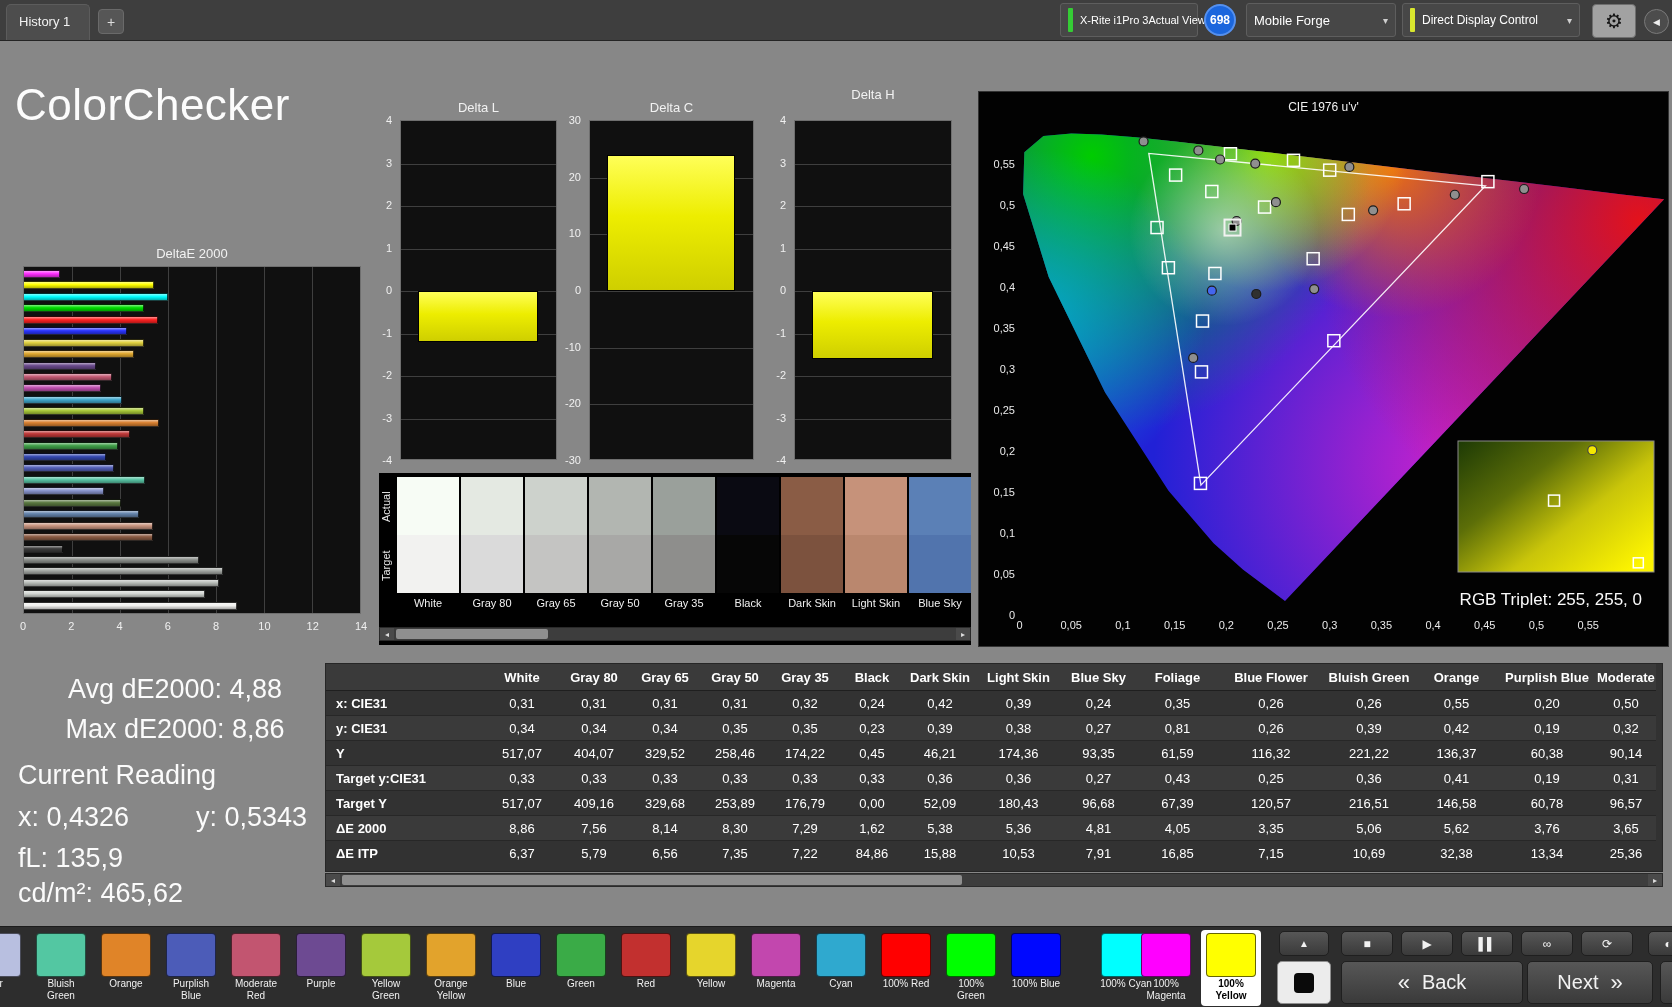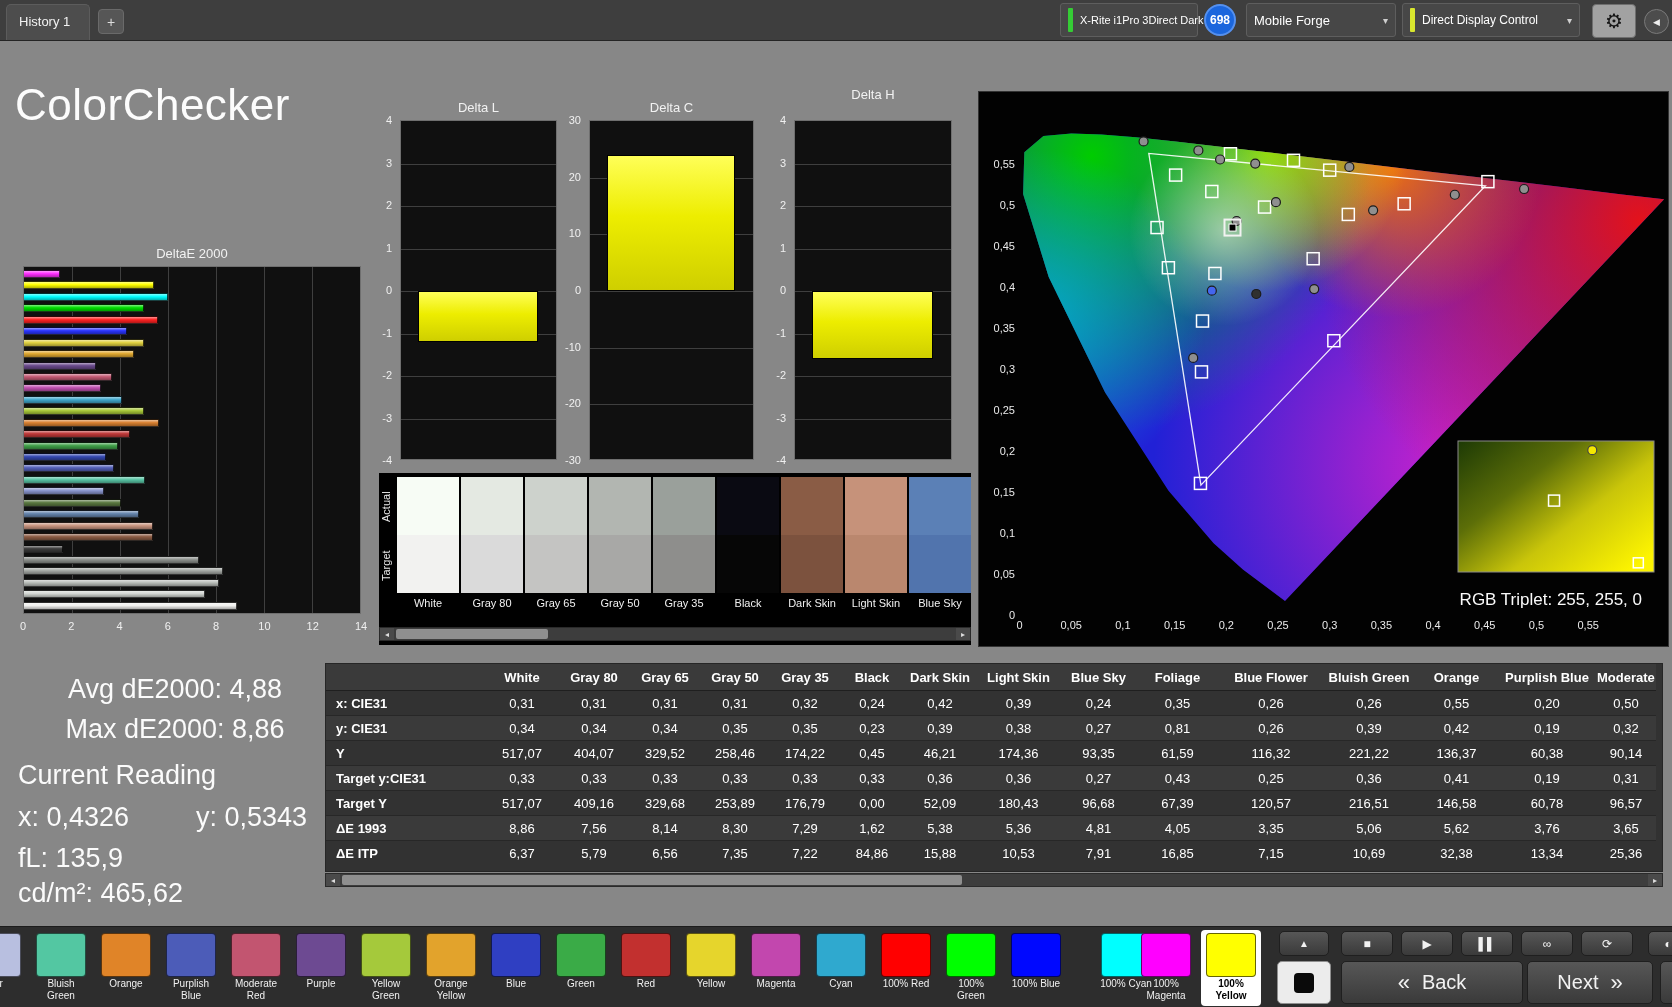--- a/index.html
+++ b/index.html
@@ -123,21 +123,21 @@
 <header id="topbar">
   <div id="tab-history">
     <span>History 1</span>
   </div>
   <div id="add-tab">+</div>
 
   <div class="tbw" id="meter-widget">
     <span class="ind green"></span>
     <span class="two-line">
       <span>X-Rite i1Pro 3</span>
-      <span>Direct Dark</span>
+      <span>Actual View</span>
     </span>
     <span class="chev">▾</span>
   </div>
   <div id="meter-badge">698</div>
   <div class="tbw" id="source-widget">
     <span>Mobile Forge</span>
     <span class="chev">▾</span>
   </div>
   <div class="tbw" id="display-widget">
     <span class="ind yellow"></span>
@@ -441,20 +441,21 @@
         <rect x="245.504" y="127.56000000000006" width="16" height="16" fill="none" stroke="#f2f2f2" stroke-width="2"></rect>
         <rect x="250.004" y="132.06000000000006" width="7" height="7" fill="#000" stroke="#fff" stroke-width="1"></rect>
       </g>
       <g>
         <rect x="479" y="349" width="196" height="131" fill="url(#insetGrad)" stroke="#8a8a8a" stroke-width="1"></rect>
         <circle cx="613.26" cy="358.17" r="4.5" fill="#f5e800" stroke="#444" stroke-width="1.2"></circle>
         <rect x="569.54" y="403.105" width="11" height="11" fill="none" stroke="#fff" stroke-width="1.5"></rect>
         <rect x="654.32" y="465.83000000000004" width="10" height="10" fill="none" stroke="#fff" stroke-width="1.5"></rect>
       </g>
     </svg>
+  <div id="cie-title">CIE 1976 u'v'</div>
   <div id="rgb-triplet">RGB Triplet: 255, 255, 0</div>
 </section>
 
 <div class="stat" id="stat-avg">Avg dE2000: 4,88</div>
 <div class="stat" id="stat-max">Max dE2000: 8,86</div>
 <div class="stat" id="stat-current">Current Reading</div>
 <div class="stat" id="stat-x">x: 0,4326</div>
 <div class="stat" id="stat-y">y: 0,5343</div>
 <div class="stat" id="stat-fl">fL: 135,9</div>
 <div class="stat" id="stat-cd">cd/m²: 465,62</div>
@@ -584,21 +585,21 @@
           <td>180,43</td>
           <td>96,68</td>
           <td>67,39</td>
           <td>120,57</td>
           <td>216,51</td>
           <td>146,58</td>
           <td>60,78</td>
           <td>96,57</td>
         </tr>
         <tr>
-          <td class="rowlab">ΔE 1993</td>
+          <td class="rowlab">ΔE 2000</td>
           <td>8,86</td>
           <td>7,56</td>
           <td>8,14</td>
           <td>8,30</td>
           <td>7,29</td>
           <td>1,62</td>
           <td>5,38</td>
           <td>5,36</td>
           <td>4,81</td>
           <td>4,05</td>

